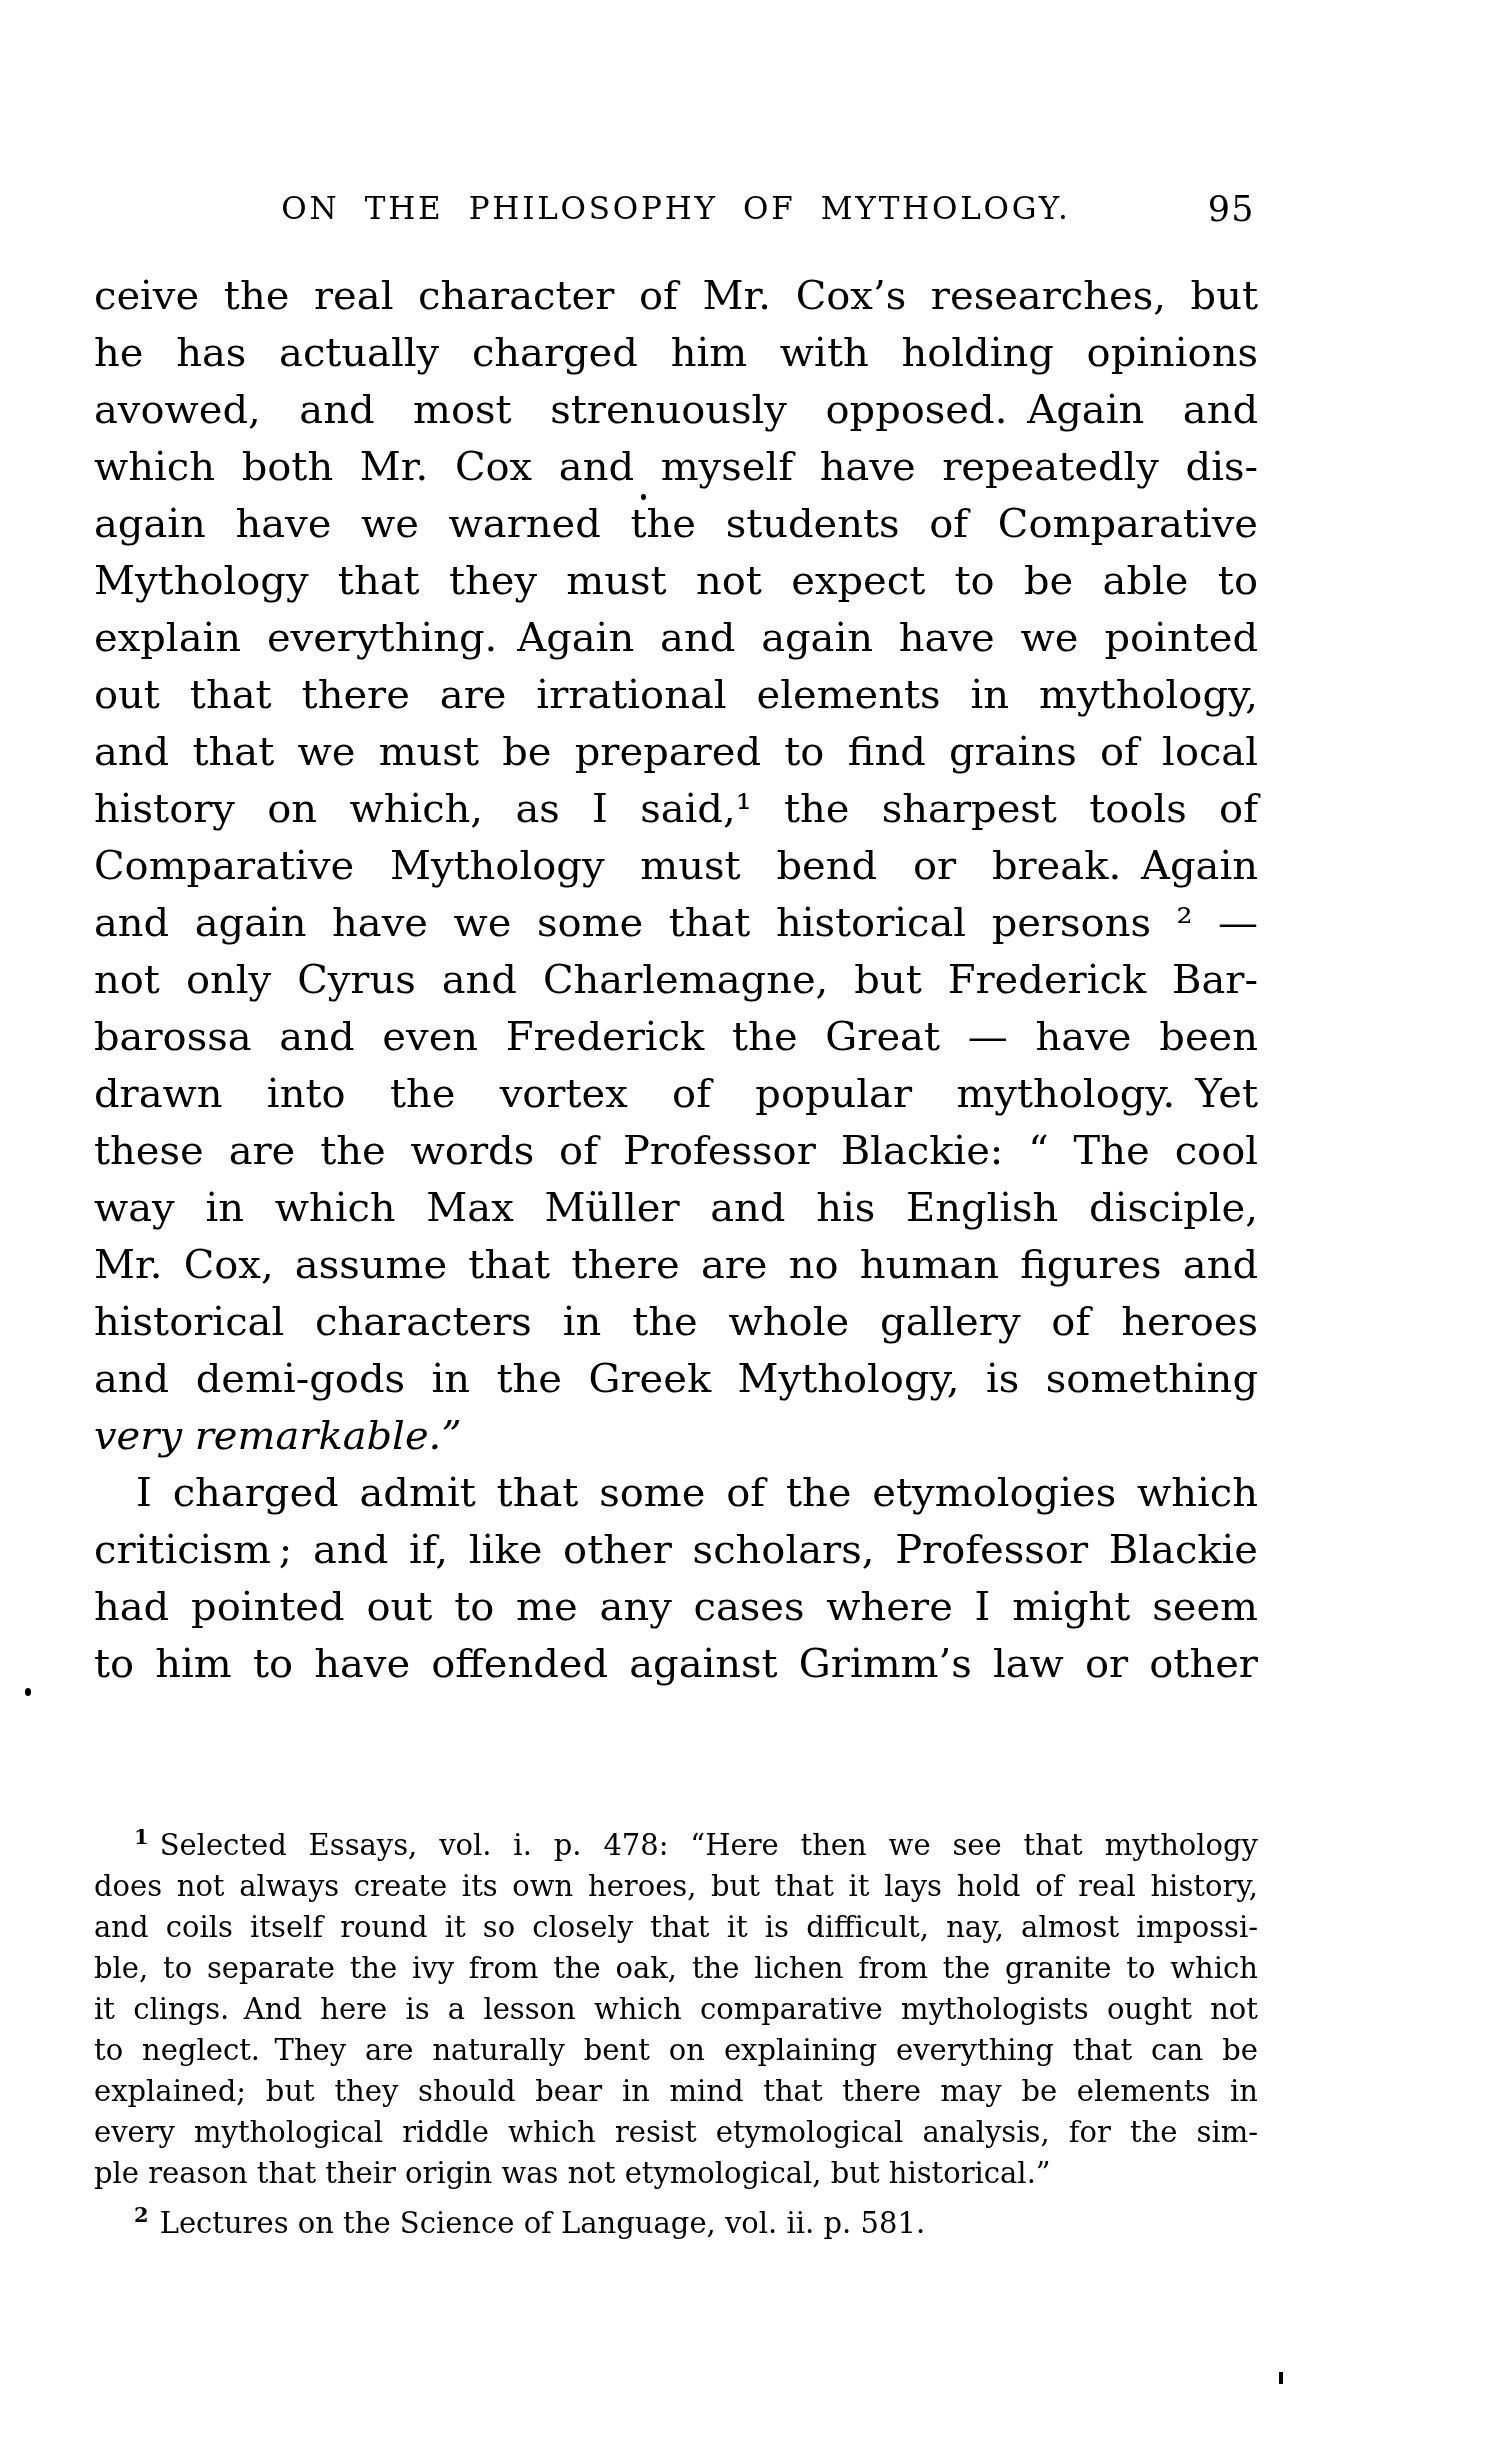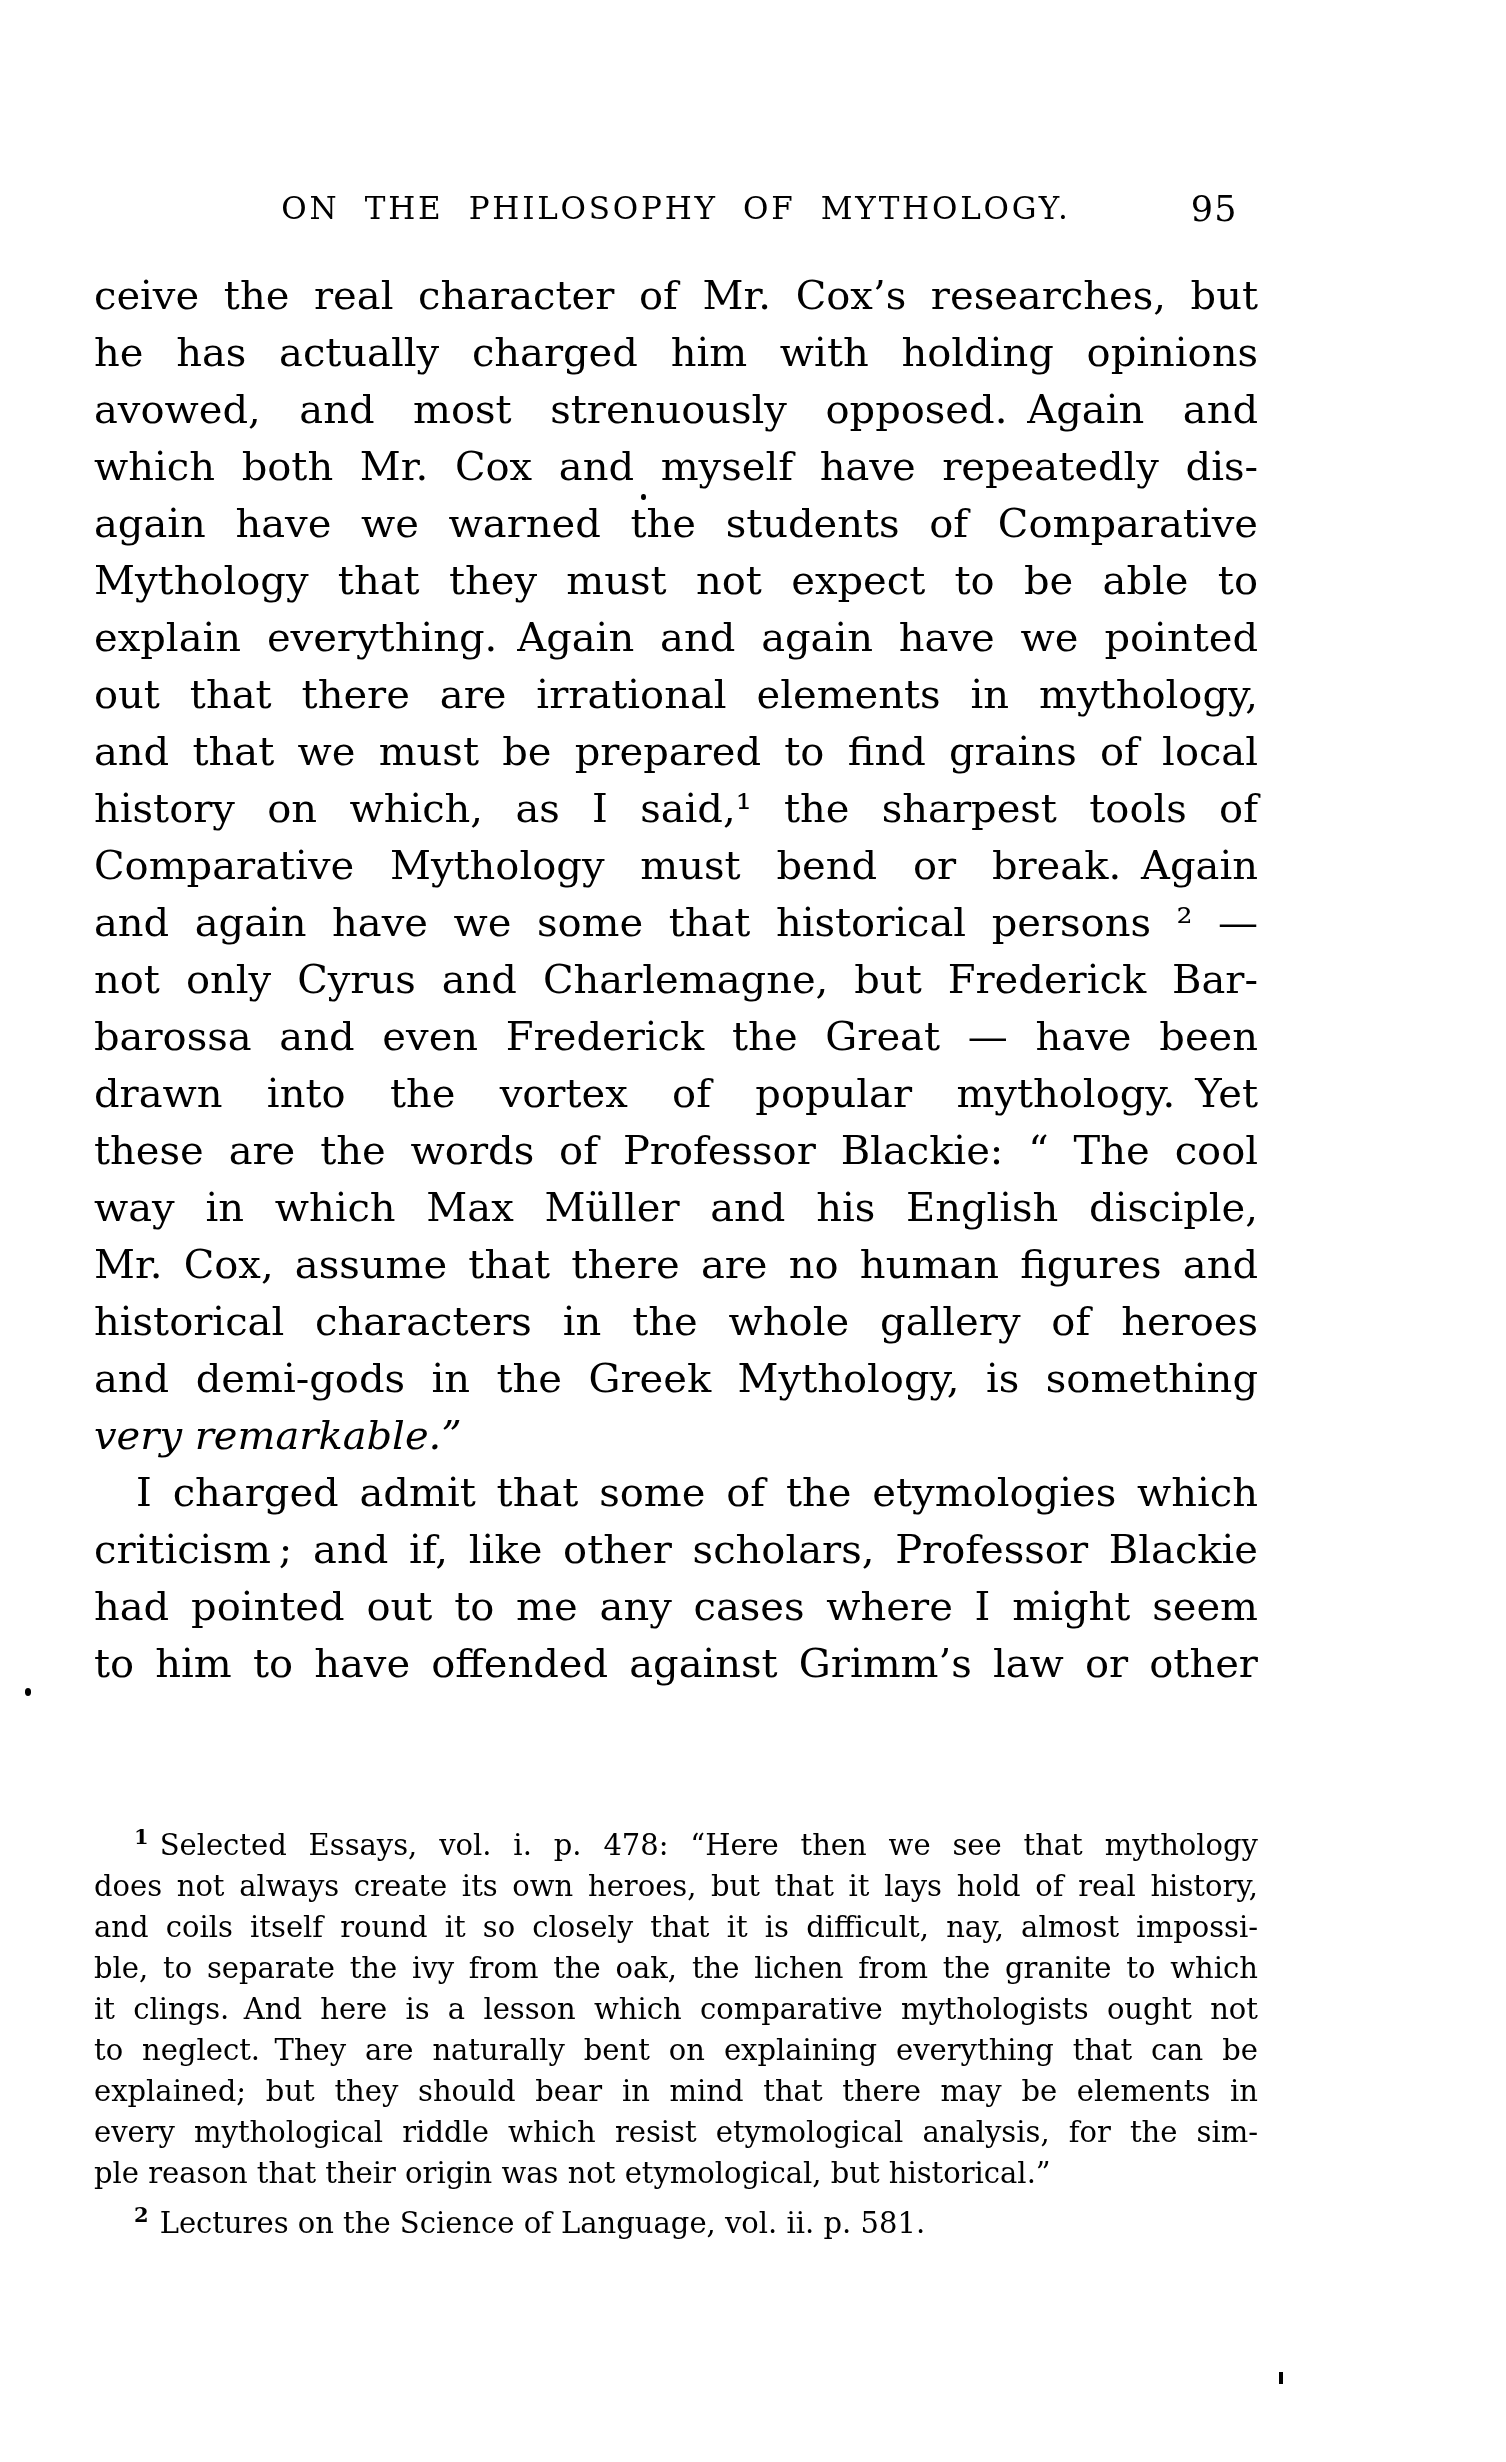--- a/index.html
+++ b/index.html
@@ -30,21 +30,21 @@
   .running-head .title {
     display: block;
     text-align: center;
     font-size: 31px;
     letter-spacing: 2.8px;
     word-spacing: 12.6px;
     white-space: nowrap;
   }
   .running-head .folio {
     position: absolute;
-    right: 20px;
+    right: 3px;
     top: -1.4px;
     font-size: 35px;
     letter-spacing: 1.4px;
   }
   
   .body-text {
     top: 267px;
     font-size: 40px;
     line-height: 57px;
   }

